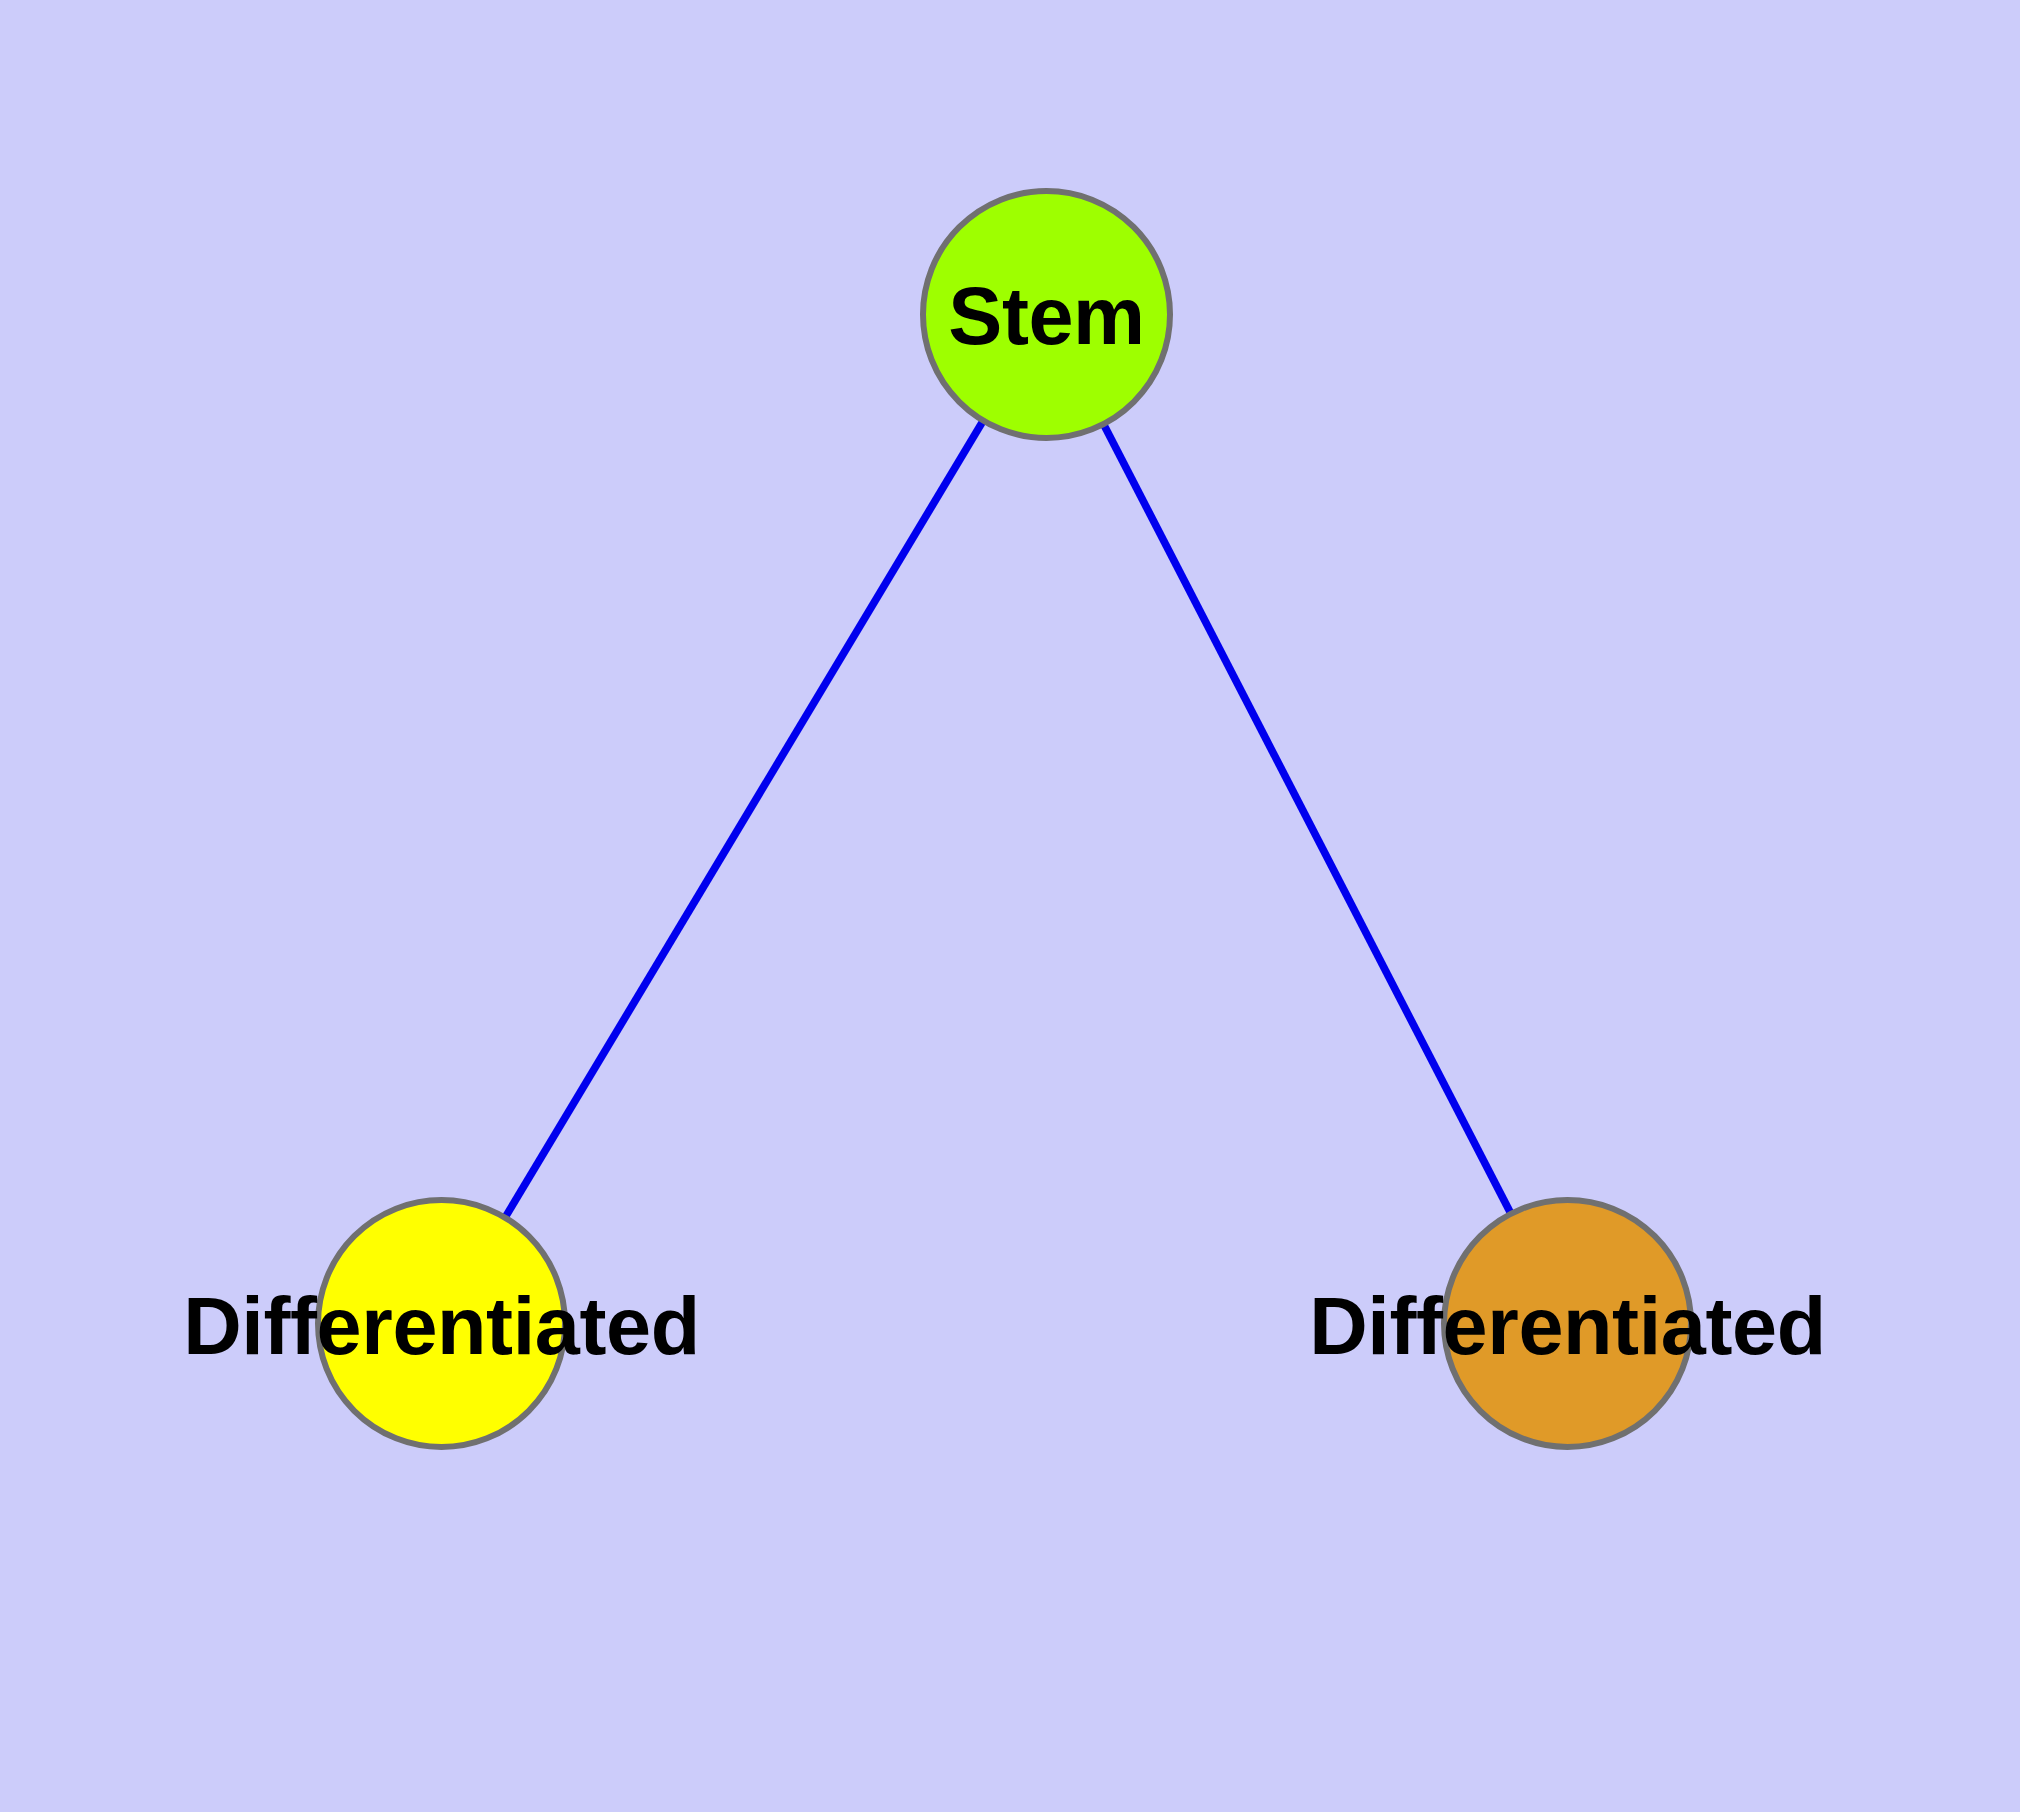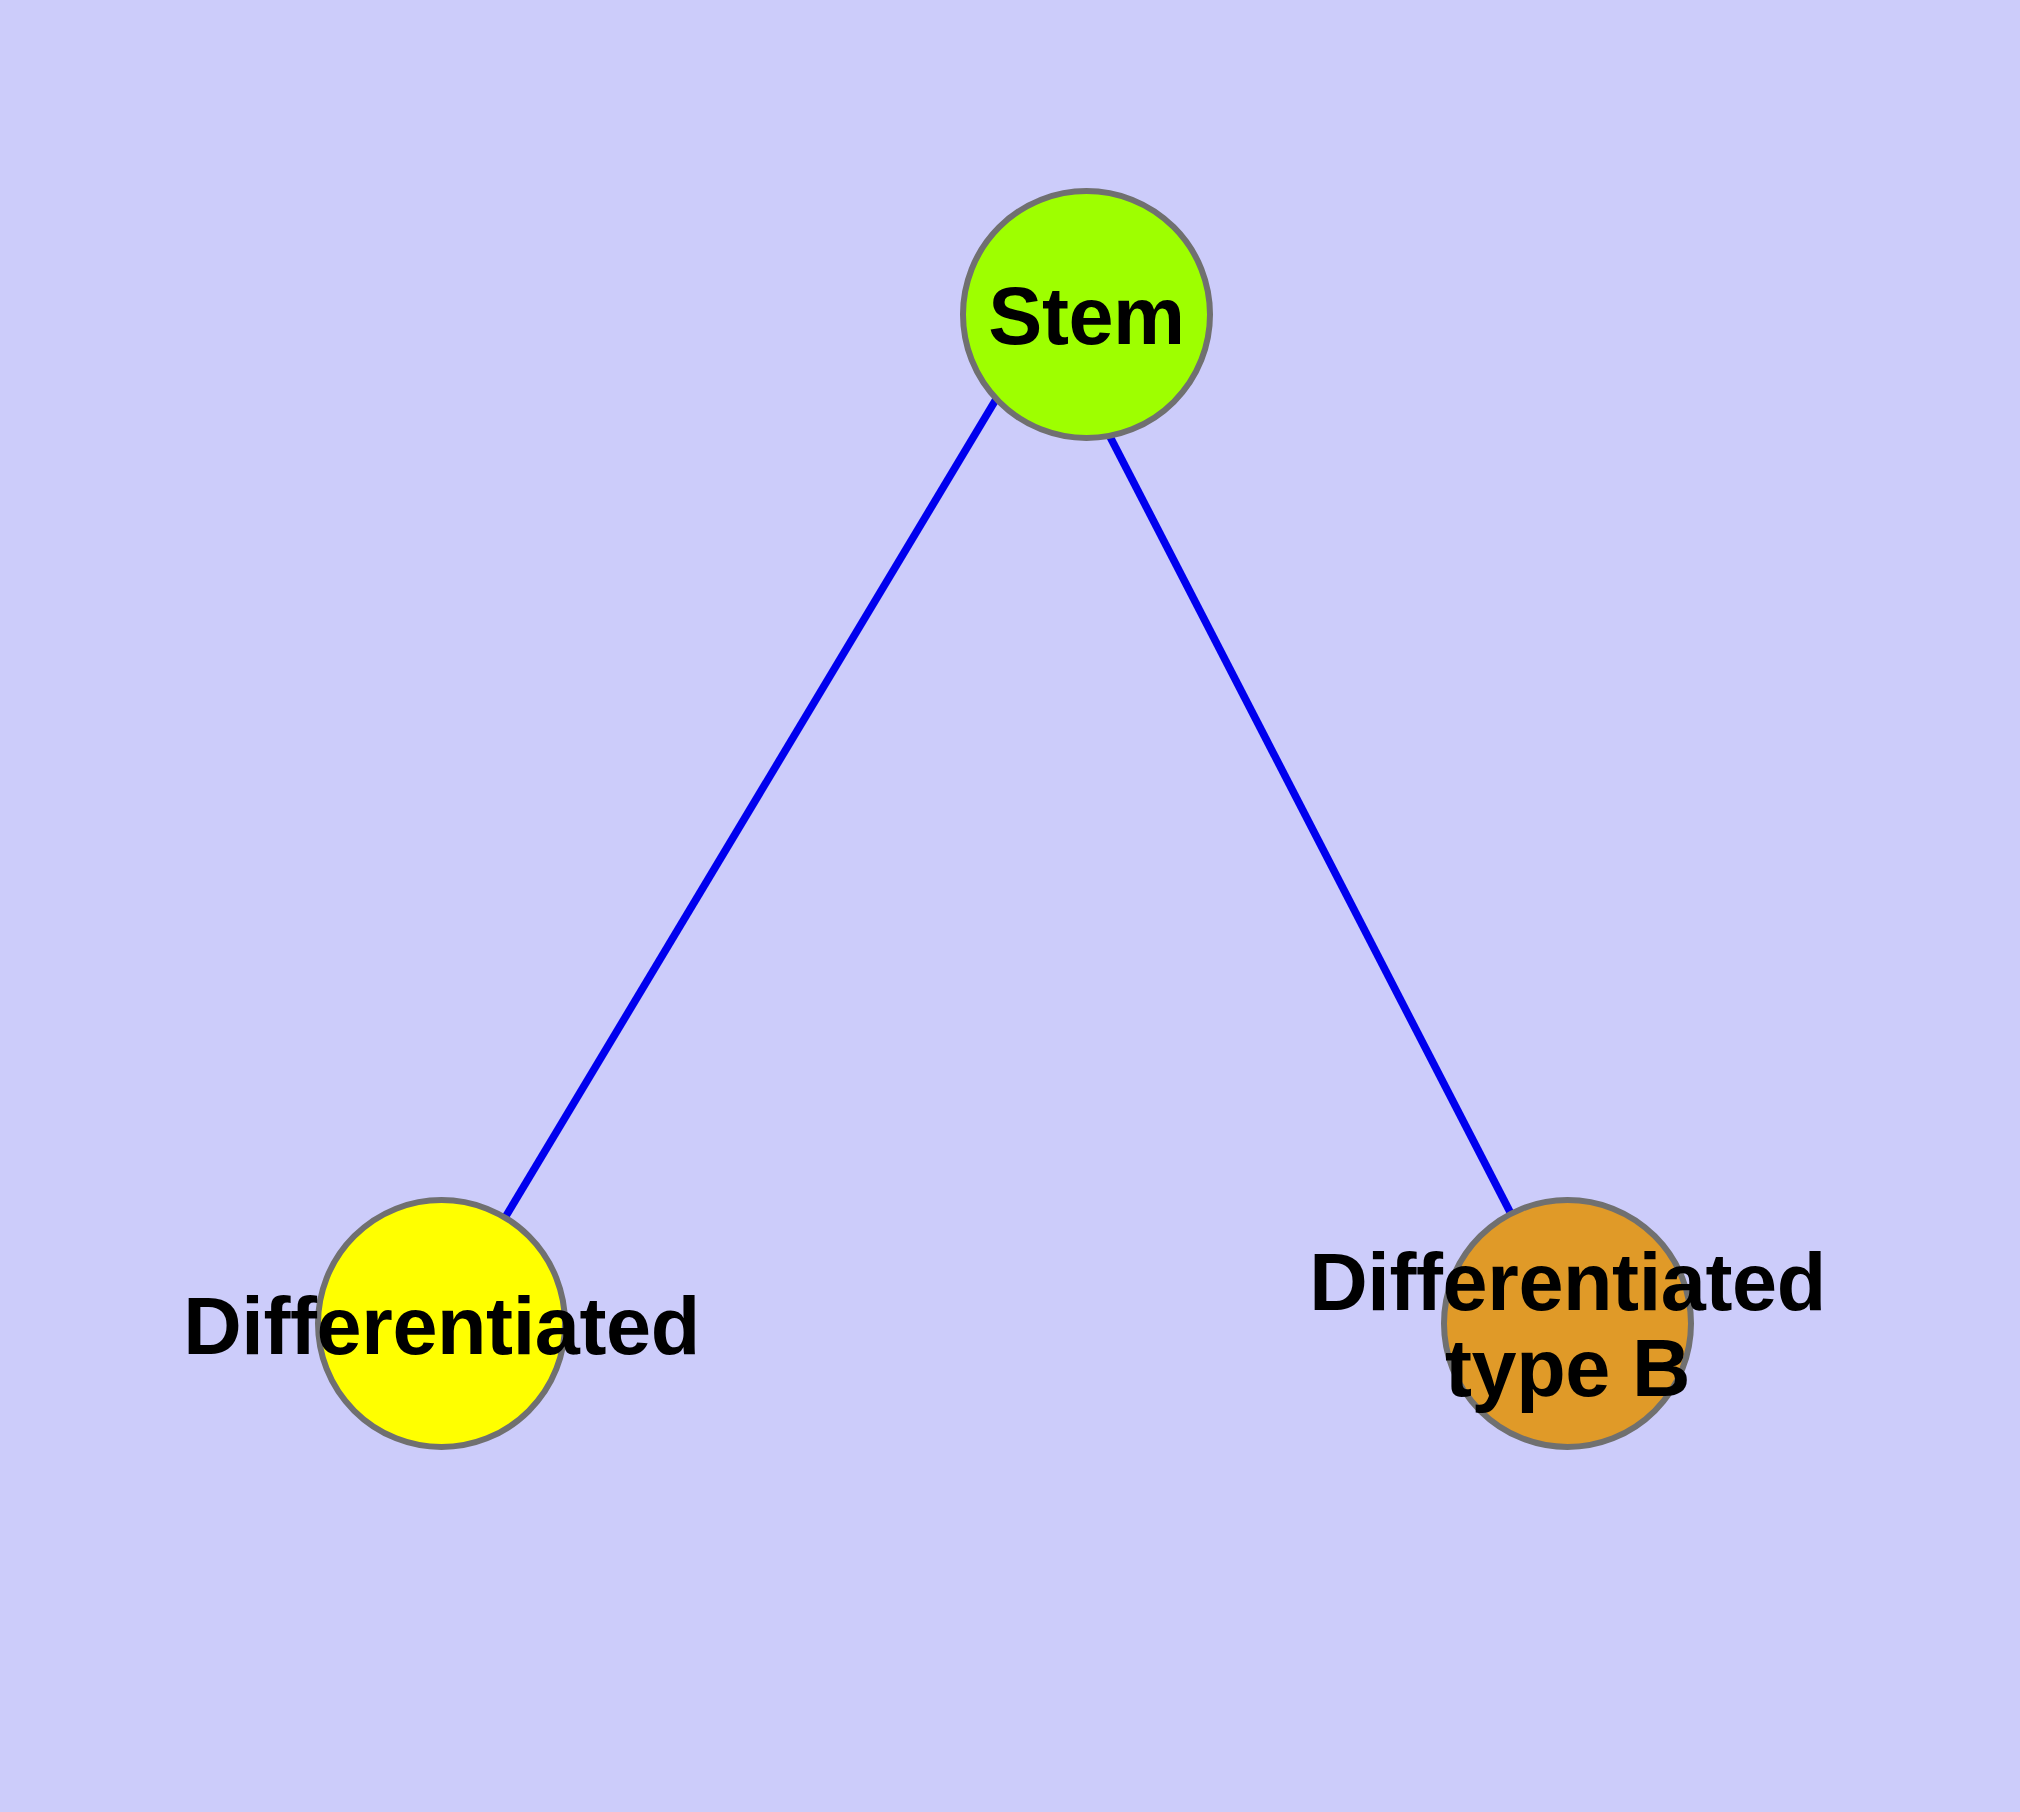--- a/index.html
+++ b/index.html
@@ -97,34 +97,33 @@
 
 <div id="graph-canvas" style="background: rgb(204, 204, 250);">
 
   <svg id="edge-layer" viewBox="0 0 2384 2138" width="2021" height="1812">
     <line x1="1235" y1="371" x2="521" y2="1561" stroke="#0000ee" stroke-width="9" stroke-linecap="butt"></line>
     <line x1="1235" y1="371" x2="1849" y2="1561" stroke="#0000ee" stroke-width="9" stroke-linecap="butt"></line>
   </svg>
 
   <div id="node-layer">
 
-    <div class="node" id="node-stem" style="left: 960px; top: 188px; width: 253px; height: 253px; background: rgb(158, 255, 0); border-color: rgb(112, 112, 112); border-width: 6.8px;">
+    <div class="node" id="node-stem" style="left: 920px; top: 188px; width: 253px; height: 253px; background: rgb(158, 255, 0); border-color: rgb(112, 112, 112); border-width: 6.8px;">
       <div class="node-label" style="font-size: 81px; color: rgb(0, 0, 0);">
         <span class="lbl-line">Stem</span>
       </div>
     </div>
 
     <div class="node" id="node-diff-a" style="left: 315px; top: 1197px; width: 253px; height: 253px; background: rgb(255, 255, 0); border-color: rgb(112, 112, 112); border-width: 6.8px;">
       <div class="node-label" style="font-size: 81px; color: rgb(0, 0, 0);">
         <span class="lbl-line">Differentiated</span>
       </div>
     </div>
 
     <div class="node" id="node-diff-b" style="left: 1441px; top: 1197px; width: 253px; height: 253px; background: rgb(224, 154, 40); border-color: rgb(112, 112, 112); border-width: 6.8px;">
       <div class="node-label" style="font-size: 81px; color: rgb(0, 0, 0);">
         <span class="lbl-line">Differentiated</span>
-        <span class="lbl-line">type B</span>
       </div>
     </div>
 
   </div>
 </div>
 
 
 </body></html>

